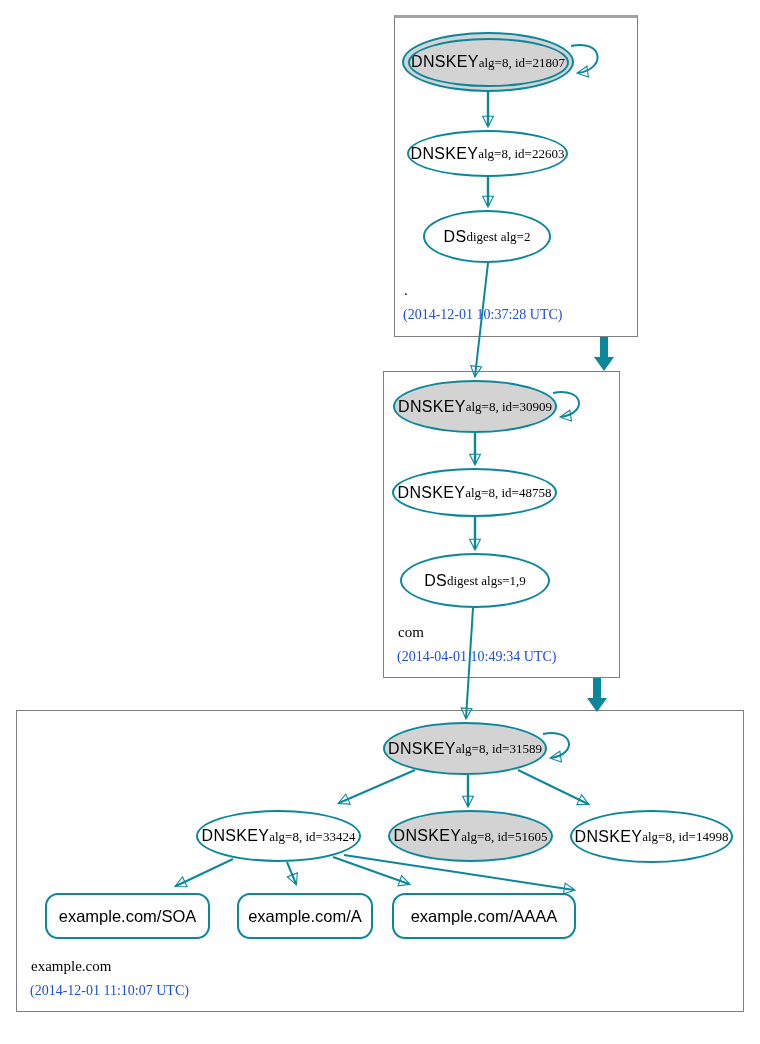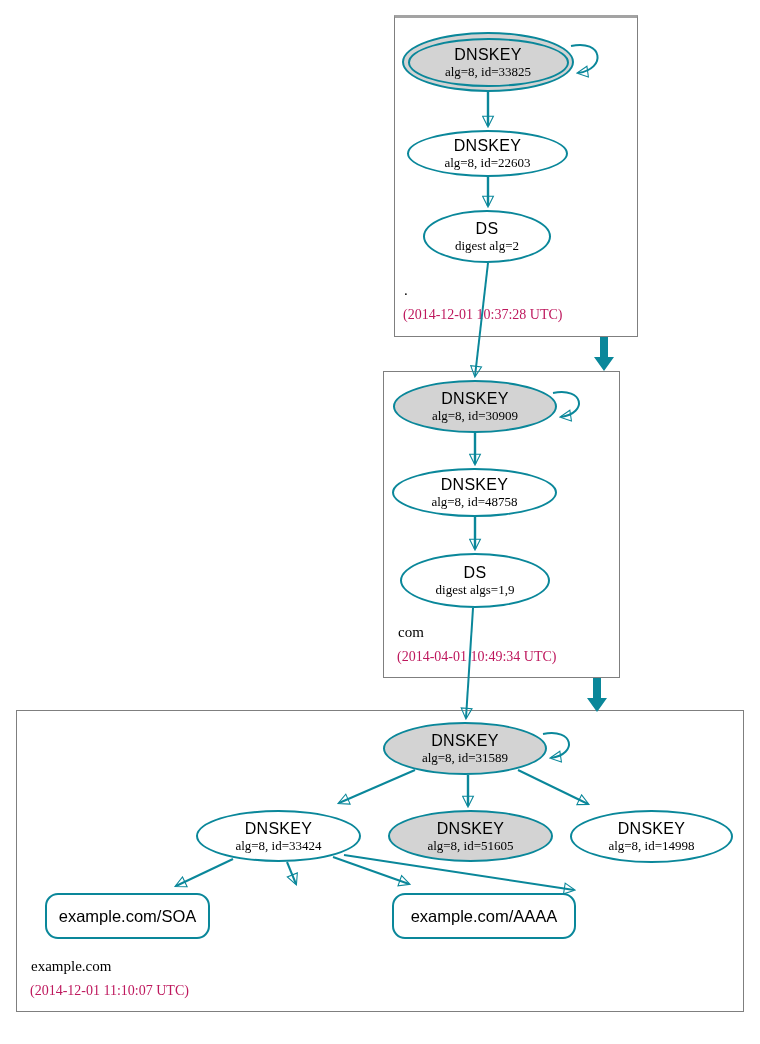--- a/index.html
+++ b/index.html
@@ -2,27 +2,27 @@
 <html><head>
 <meta charset="utf-8">
 <style>
   html,body{margin:0;padding:0;background:#ffffff;}
   .stage{position:relative;width:760px;height:1044px;background:#ffffff;overflow:hidden;
          font-family:"Liberation Sans",sans-serif;}
   
   .zonebox{position:absolute;border:1px solid #7f7f7f;background:#ffffff;box-sizing:border-box;}
   .zonebox.thicktop{border-top:3px solid #a3a3a3;}
   .zlabel{position:absolute;font-family:"Liberation Serif",serif;font-size:15px;color:#000;white-space:nowrap;}
-  .zts{position:absolute;font-family:"Liberation Serif",serif;font-size:14px;color:#be185d;white-space:nowrap;}
+  .zts{position:absolute;font-family:"Liberation Serif",serif;font-size:14px;color:#1d4ed8;white-space:nowrap;}
   
   svg.edges{position:absolute;left:0;top:0;width:760px;height:1044px;pointer-events:none;}
   svg.edges path{fill:none;stroke:#0a879a;}
   svg.edges path.fat{fill:#0a879a;stroke:none;}
   
-  .node{position:absolute;box-sizing:border-box;display:flex;flex-direction:column;
+  .node{position:absolute;box-sizing:border-box;display:flex;flex-direction:row;
         align-items:center;justify-content:center;text-align:center;background:#ffffff;
         border:2.3px solid #0a879a;}
   .ellipse{border-radius:50%;}
   .ksk{background:#d3d3d3;border-width:2.8px;}
   .double .ring{position:absolute;inset:3.5px;border:2.6px solid #0a879a;border-radius:50%;pointer-events:none;}
   .ntitle{font-size:16px;line-height:18px;color:#000;letter-spacing:0.3px;}
   .nsub{font-family:"Liberation Serif",serif;font-size:13px;line-height:15px;color:#000;}
   .rrset{border-radius:13px;border-width:2.2px;}
   .rlabel{font-size:16.5px;color:#000;white-space:nowrap;}
 </style>
@@ -74,21 +74,21 @@
 
     <path d="M233,859 L176,886" stroke-width="2" marker-end="url(#arrow)"></path>
     <path d="M287,862 L296,884" stroke-width="2" marker-end="url(#arrow)"></path>
     <path d="M333,857 L409,884" stroke-width="2" marker-end="url(#arrow)"></path>
     <path d="M344,855 L574,890" stroke-width="2" marker-end="url(#arrow)"></path>
   </svg>
 
   <div class="node ellipse ksk double" style="left:402px;top:32px;width:172px;height:60px">
     <div class="ring"></div>
     <div class="ntitle">DNSKEY</div>
-    <div class="nsub">alg=8, id=33825</div>
+    <div class="nsub">alg=8, id=21807</div>
   </div>
   <div class="node ellipse" style="left:407px;top:130px;width:161px;height:47px">
     <div class="ntitle">DNSKEY</div>
     <div class="nsub">alg=8, id=22603</div>
   </div>
   <div class="node ellipse" style="left:423px;top:210px;width:128px;height:53px">
     <div class="ntitle">DS</div>
     <div class="nsub">digest alg=2</div>
   </div>
 
@@ -118,17 +118,20 @@
     <div class="nsub">alg=8, id=51605</div>
   </div>
   <div class="node ellipse" style="left:570px;top:810px;width:163px;height:53px">
     <div class="ntitle">DNSKEY</div>
     <div class="nsub">alg=8, id=14998</div>
   </div>
 
   <div class="node rrset" style="left:45px;top:893px;width:165px;height:46px">
     <div class="rlabel">example.com/SOA</div>
   </div>
+  <div class="node rrset" style="left:237px;top:893px;width:136px;height:46px">
+    <div class="rlabel">example.com/A</div>
+  </div>
   <div class="node rrset" style="left:392px;top:893px;width:184px;height:46px">
     <div class="rlabel">example.com/AAAA</div>
   </div>
 
 </div>
 
 </body></html>

